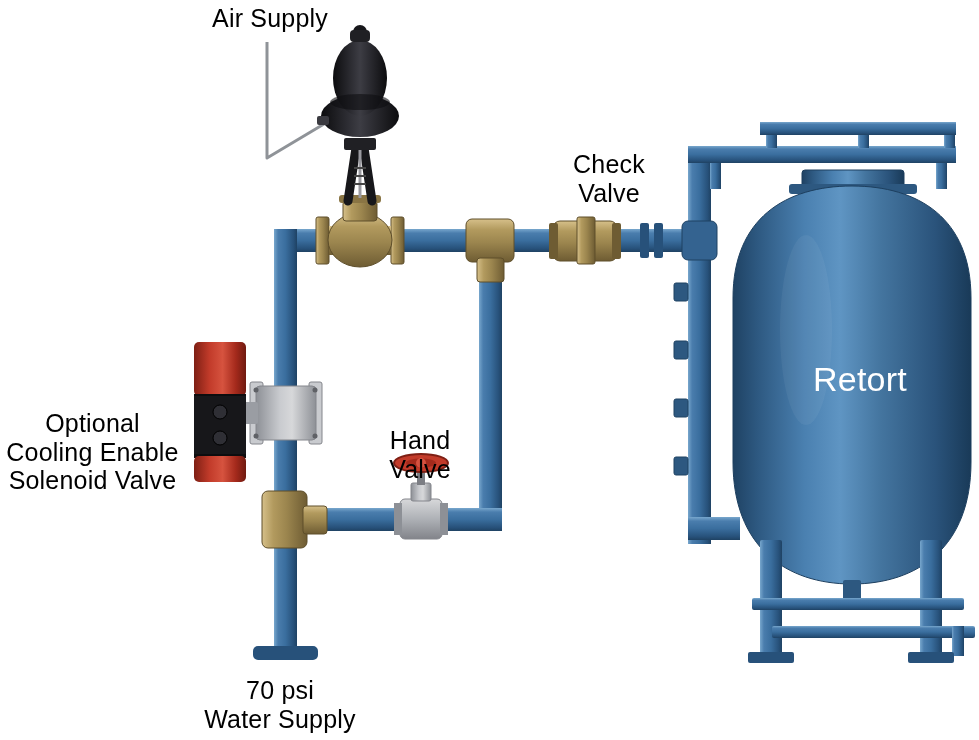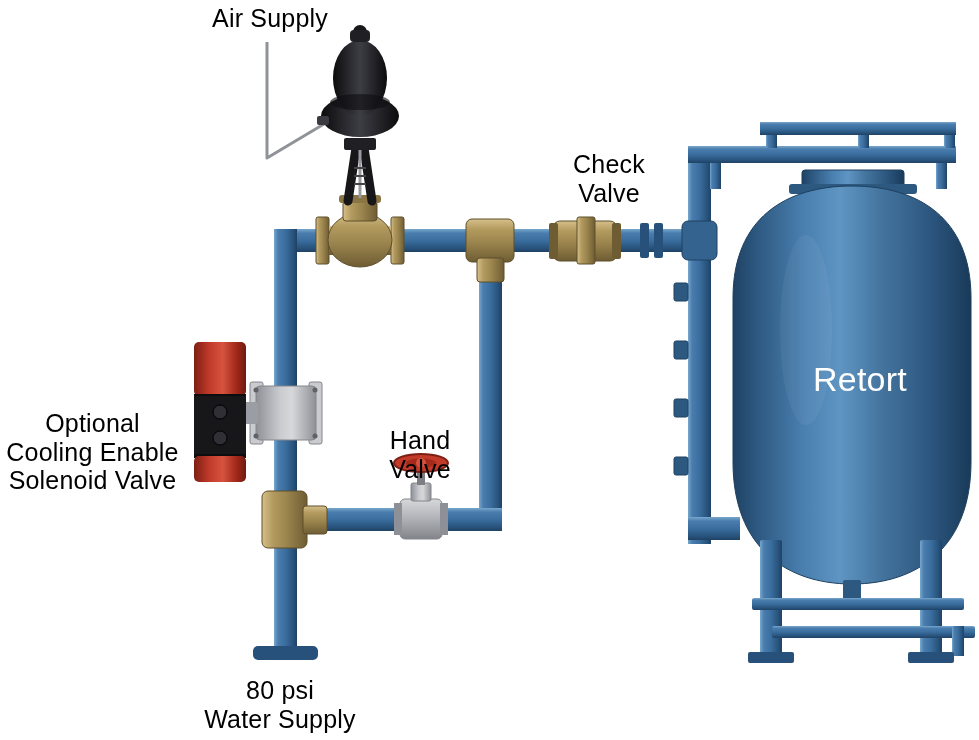--- a/index.html
+++ b/index.html
@@ -224,16 +224,16 @@
 
   <div class="label label-retort" style="left:790px; top:360px; width:140px;">Retort</div>
 
   <div class="label" style="left:0px; top:365px; width:185px;margin-top:44px;">Optional
 Cooling Enable
 Solenoid Valve</div>
 
   <div class="label" style="left:370px; top:382px; width:100px;margin-top:44px;">Hand
 Valve</div>
 
-  <div class="label" style="left:185px; top:676px; width:190px;">80 psi
+  <div class="label" style="left:185px; top:676px; width:190px;">70 psi
 Water Supply</div>
 
 </div>
 
 </body></html>

